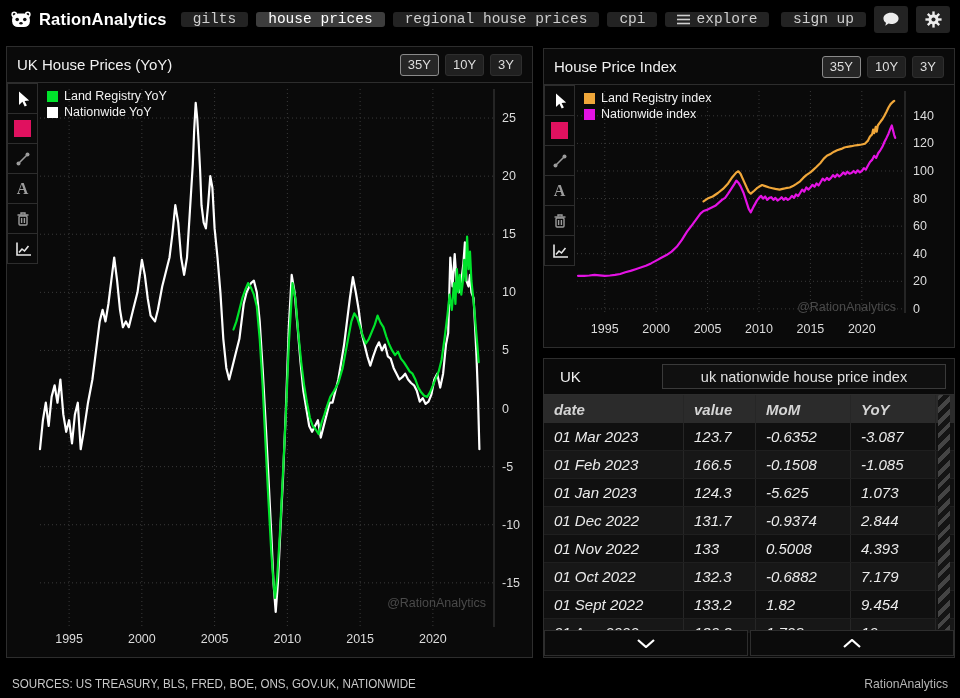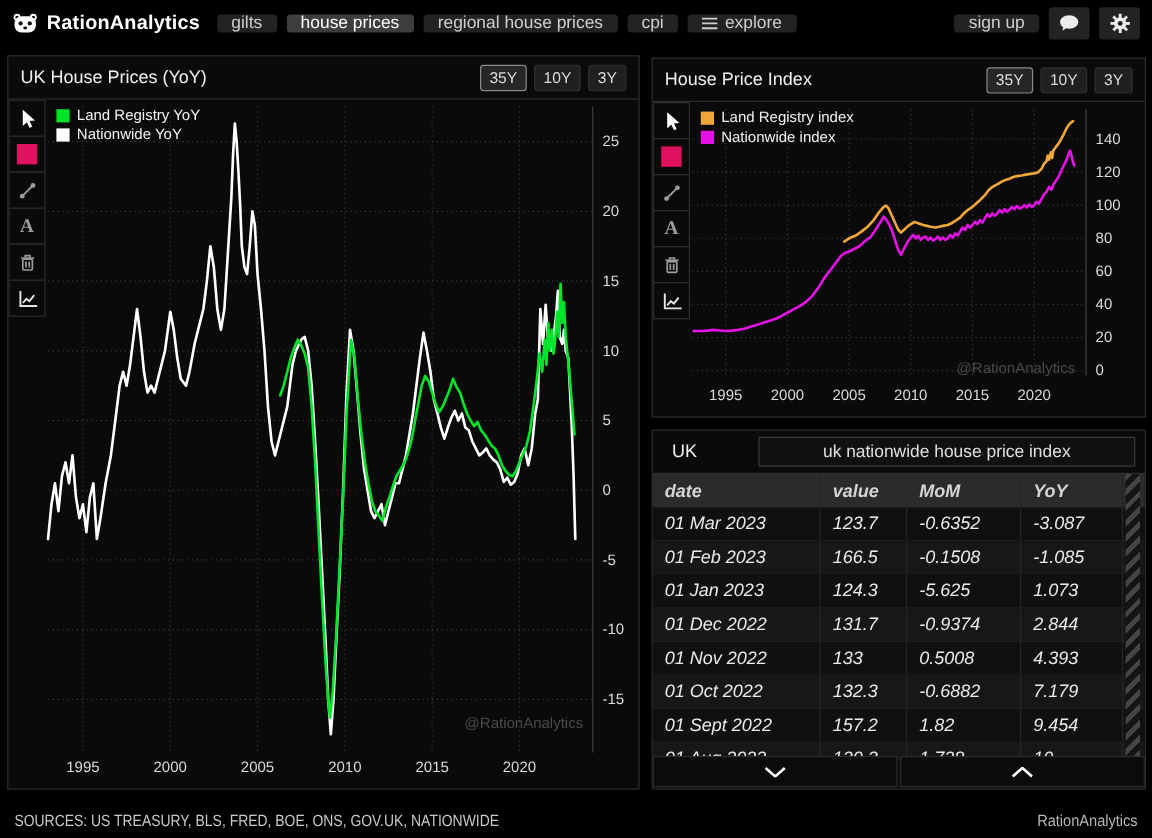--- a/index.html
+++ b/index.html
@@ -5,21 +5,21 @@
   * { margin:0; padding:0; box-sizing:border-box; }
   html,body { background:#000; }
   body { font-family:"Liberation Sans","DejaVu Sans",sans-serif; color:#e6e6e6; }
   .screen { position:relative; width:960px; height:698px; background:#000; overflow:hidden;border-radius:24px; }
 
   
   .nav { position:absolute; top:0; left:0; width:100%; height:38px; display:flex; align-items:center; padding:0 10px; }
   .brand { display:flex; align-items:center; gap:7px; margin-right:14px; }
   .brand-name { font-size:16.5px; font-weight:bold; color:#fff; letter-spacing:.2px; }
   .nav-btn { display:inline-flex; align-items:center; gap:6px; height:15px; padding:0 12px; margin-right:8px;
-             background:#232323; color:#cfcfcf; font-size:14.5px; border-radius:3px; cursor:pointer; white-space:nowrap; }
+             background:#232323; color:#cfcfcf; font-size:14.5px; border-radius:3px; cursor:pointer; white-space:nowrap;font-family:Liberation Mono, monospace; }
   .nav-btn.active { background:#3d3d3d; color:#fff; }
   .nav-spacer { flex:1; }
   .icon-btn { width:34px; height:27px; display:inline-flex; align-items:center; justify-content:center;
               background:#232323; border-radius:3px; margin-left:8px; cursor:pointer; }
 
   
   .panel { position:absolute; background:#0a0a0a; border:1px solid #2d2d2d; }
   .panel-left  { left:6px;  top:46px;  width:527px; height:612px; }
   .panel-rtop  { left:543px; top:48px; width:412px; height:300px; }
   .panel-table { left:543px; top:358px; width:412px; height:300px; }
@@ -42,21 +42,21 @@
   .leg-sq { width:11px; height:11px; }
   .leg-lab { font-size:12.5px; color:#f2f2f2; }
   .wm { position:absolute; font-size:12.5px; color:#4a4a4a; z-index:2; }
   .wm-l { right:46px; bottom:46px; }
   .wm-r { right:58px; bottom:32px; }
   svg.chart { position:absolute; left:0; top:0; }
 
   
   .trow-top { height:36px; display:flex; align-items:center; padding:0 8px 0 16px; border-bottom:1px solid #2d2d2d; }
   .region { font-size:15px; color:#f0f0f0; flex:0 0 auto; }
-  .search { margin-left:auto; width:314px; height:25px; background:#101010; border:1px solid #3a3a3a;
+  .search { margin-left:auto; width:284px; height:25px; background:#101010; border:1px solid #3a3a3a;
             color:#e0e0e0; font-size:14.5px; text-align:center; font-family:inherit; }
   .tbl { position:relative; height:calc(100% - 37px); }
   .thead { display:flex; height:28px; background:#2b2b2b; font-weight:bold; color:#d4d4d4; font-size:15px; }
   .rows-clip { height:210px; overflow:hidden; }
   .trow { display:flex; height:28px; font-size:15px; color:#eaeaea; border-bottom:1px solid #1f1f1f; background:#101010; }
   .trow:nth-child(even) { background:#171717; }
   .c { display:flex; align-items:center; padding-left:10px; border-right:1px solid #262626;font-style:italic; }
   .c-date { width:140px; } .c-val { width:72px; } .c-mom { width:95px; } .c-yoy { width:85px; }
   .scrollbar { position:absolute; right:4px; top:0; width:12px; height:238px;
                background:repeating-linear-gradient(135deg,#454545 0 4px,#141414 4px 9px); border-radius:2px; }
@@ -361,21 +361,21 @@
           <span class="c c-yoy">4.393</span>
         </div>
         <div class="trow">
           <span class="c c-date">01 Oct 2022</span>
           <span class="c c-val">132.3</span>
           <span class="c c-mom">-0.6882</span>
           <span class="c c-yoy">7.179</span>
         </div>
         <div class="trow">
           <span class="c c-date">01 Sept 2022</span>
-          <span class="c c-val">157.2</span>
+          <span class="c c-val">133.2</span>
           <span class="c c-mom">1.82</span>
           <span class="c c-yoy">9.454</span>
         </div>
         <div class="trow">
           <span class="c c-date">01 Aug 2022</span>
           <span class="c c-val">130.3</span>
           <span class="c c-mom">1.728</span>
           <span class="c c-yoy">10</span>
         </div>
       </div>

